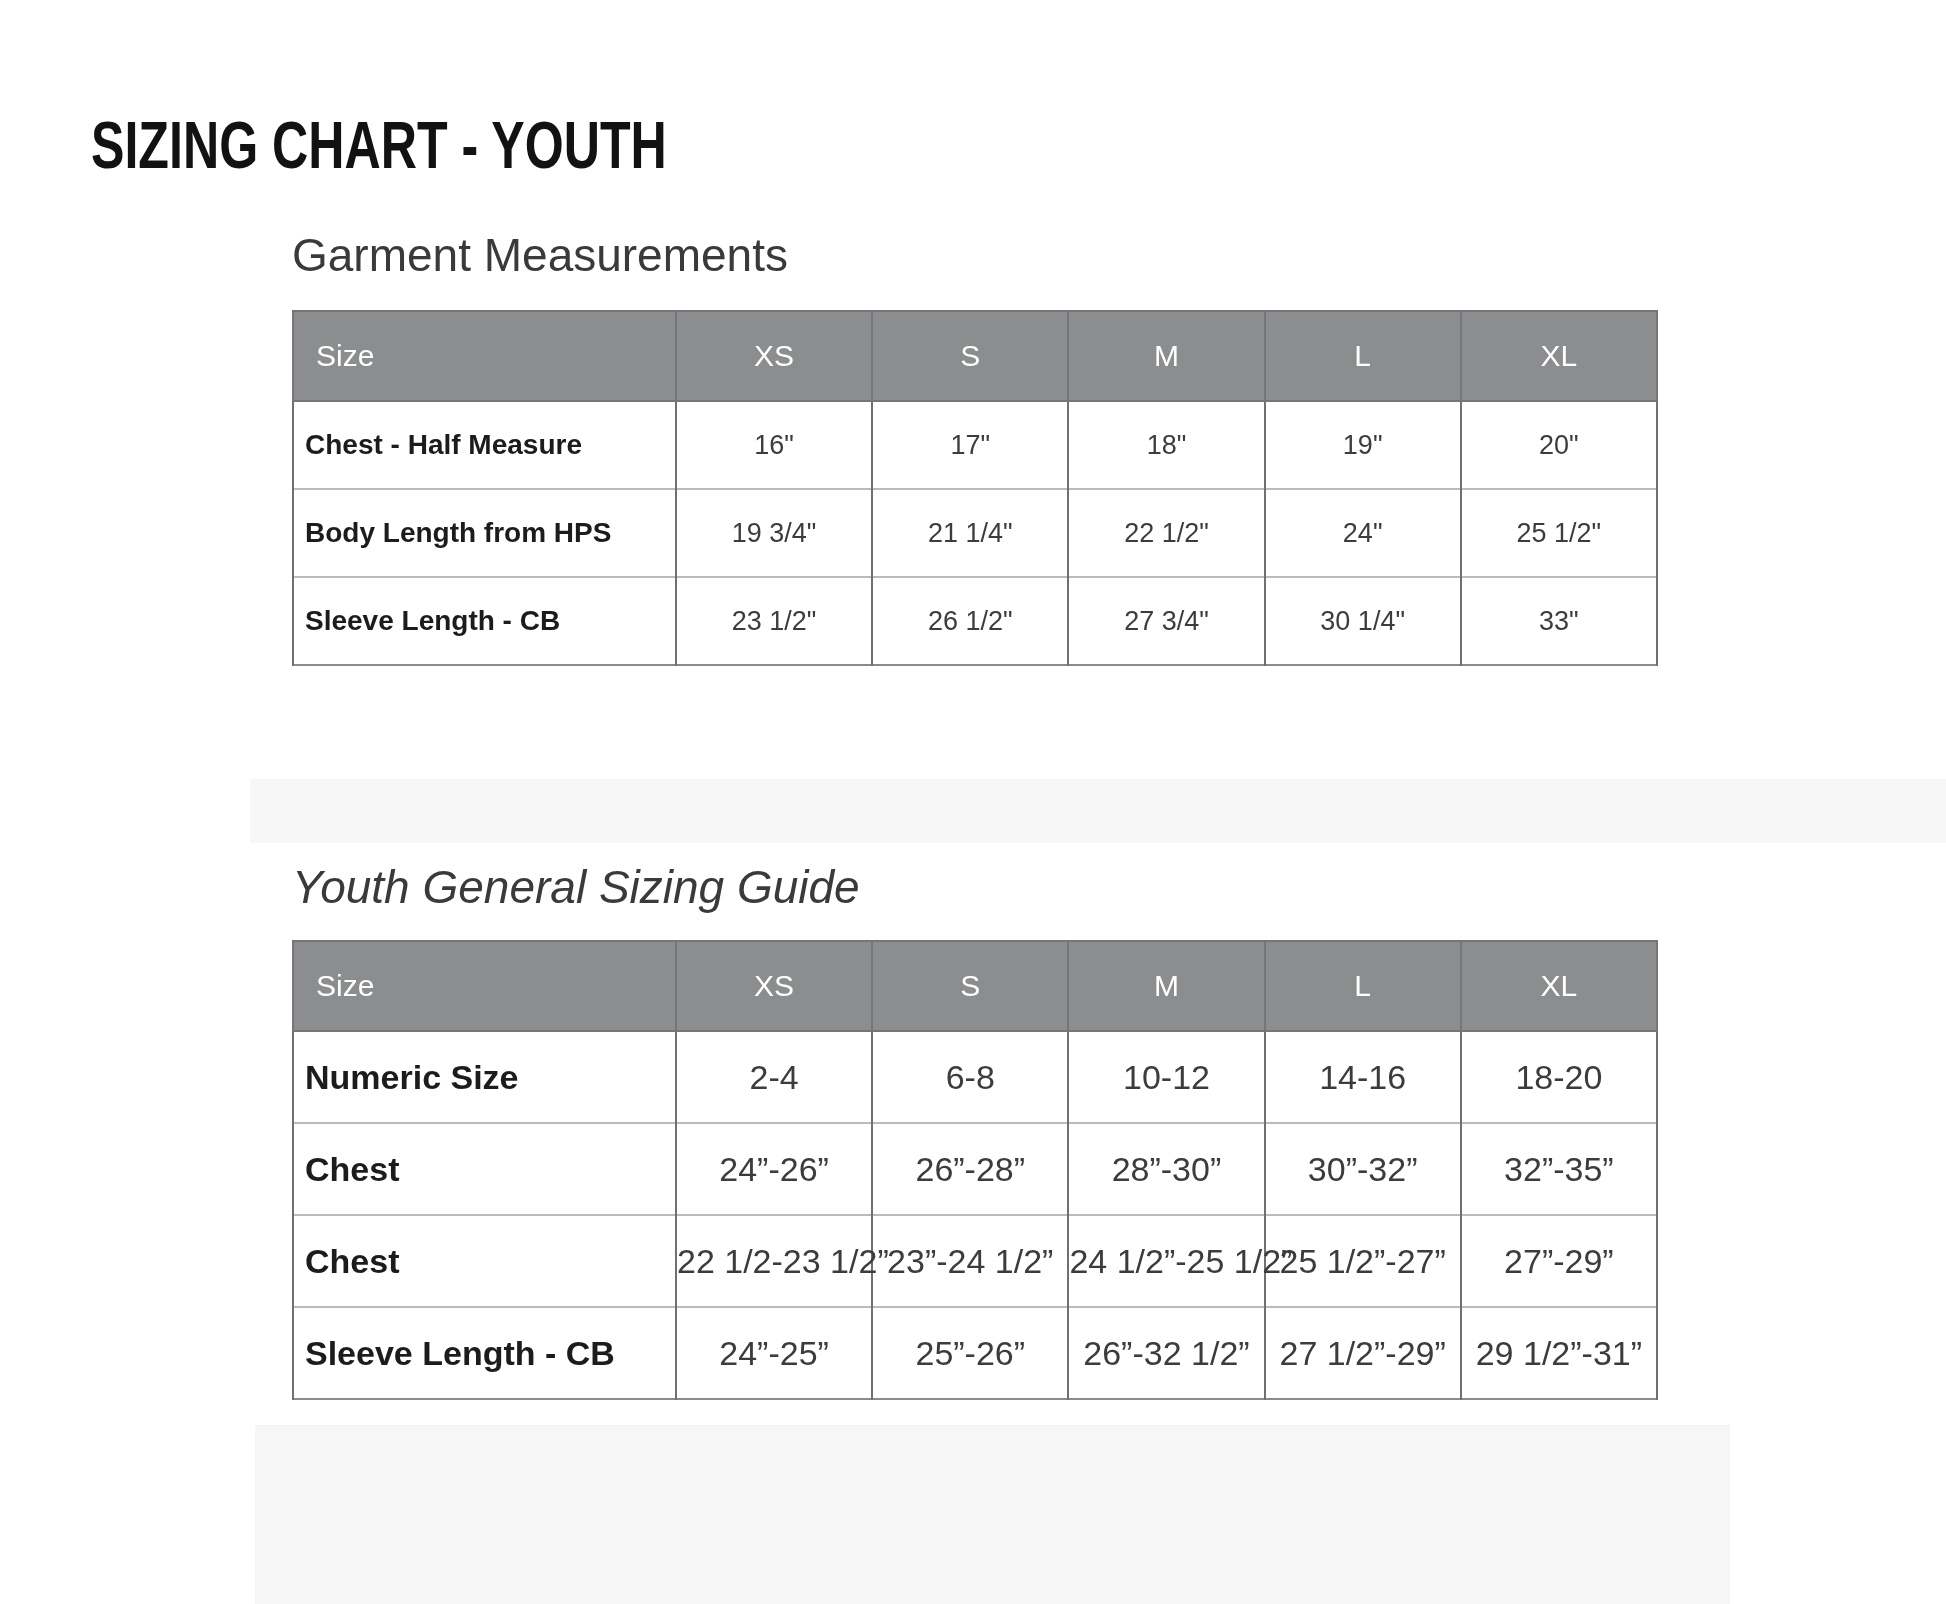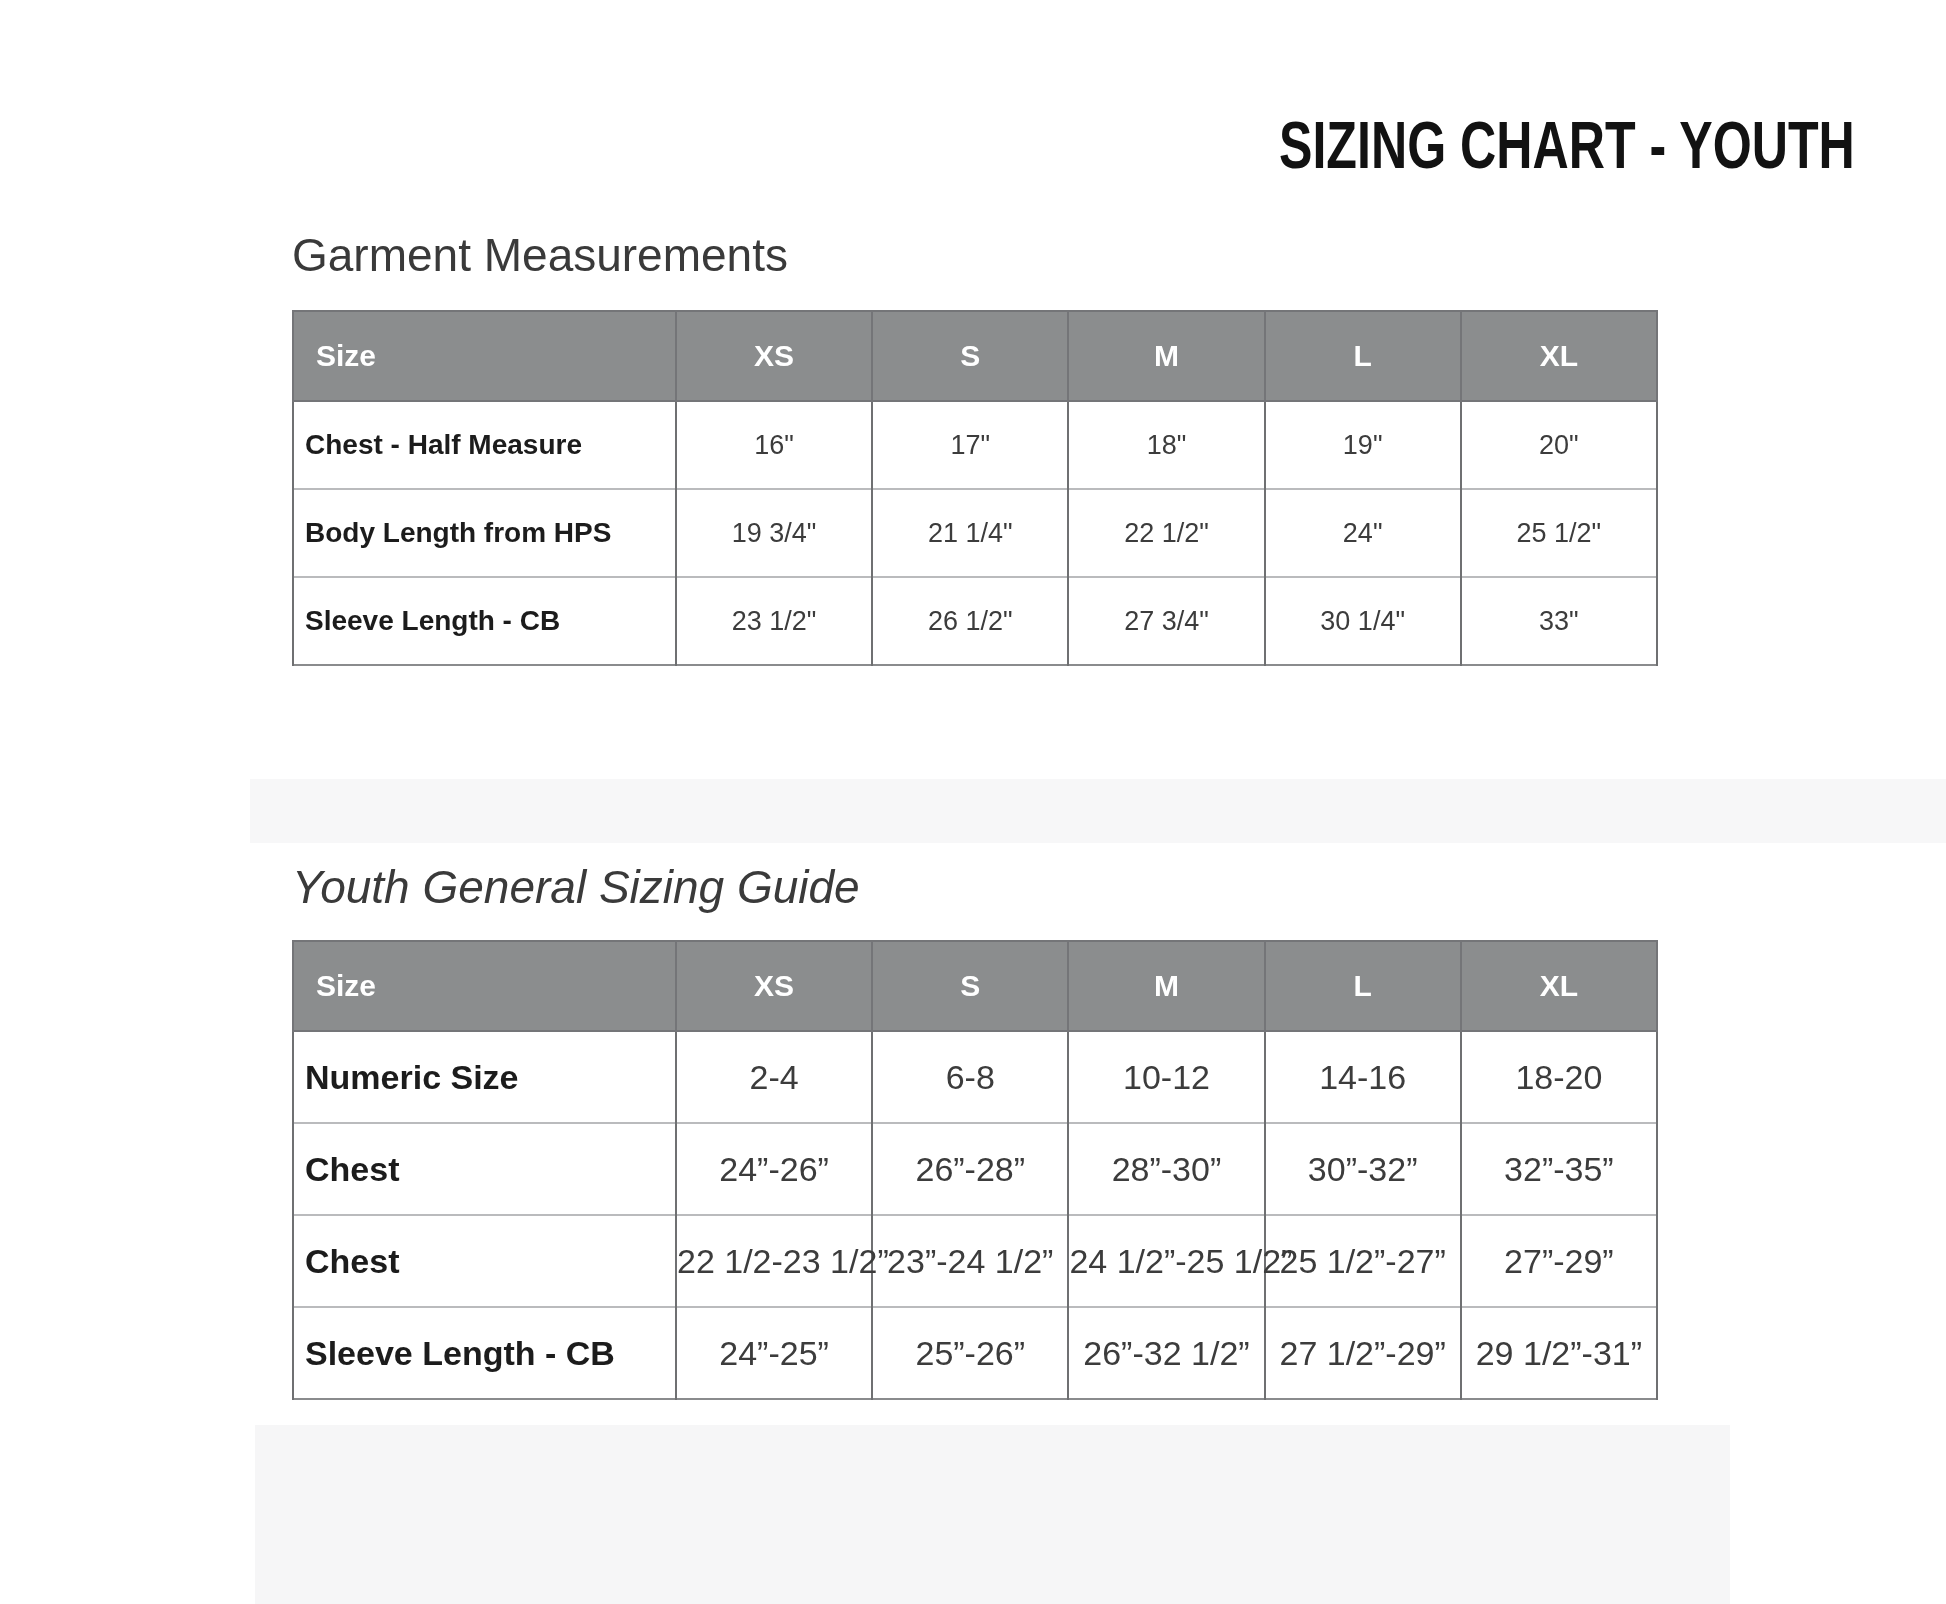--- a/index.html
+++ b/index.html
@@ -13,21 +13,21 @@
   }
   
   .band { position:absolute; background:#f7f7f8; }
   .band-mid    { left:250px; top:779px;  width:1696px; height:64px;  }
   .band-bottom { left:255px; top:1425px; width:1475px; height:179px; background:#f6f6f7; }
 
   .title-wrap {
     position:absolute;
     top:112px; left:0;
     width:100%;
-    text-align:right;
+    text-align:left;
   }
   .title-wrap span {
     display:inline-block;
     font-size:66px;
     line-height:66px;
     font-weight:bold;
     color:#121212;
     transform:scaleX(0.76);
     transform-origin:center;
     white-space:nowrap;
@@ -53,21 +53,21 @@
     table-layout:fixed;
     border:2px solid #8a8b8d;
   }
   #garment-table { top:310px; }
   #youth-table   { top:940px; }
 
   table.sizing-table th {
     background:#8b8d8e;
     color:#ffffff;
     font-size:30px;
-    font-weight:bold;
+    font-weight:normal;
     text-align:center;
     border:2px solid #747578;
     height:88px;
     padding:0;
   }
   table.sizing-table th.label-col {
     text-align:left;
     padding-left:22px;
   }
   table.sizing-table td {

